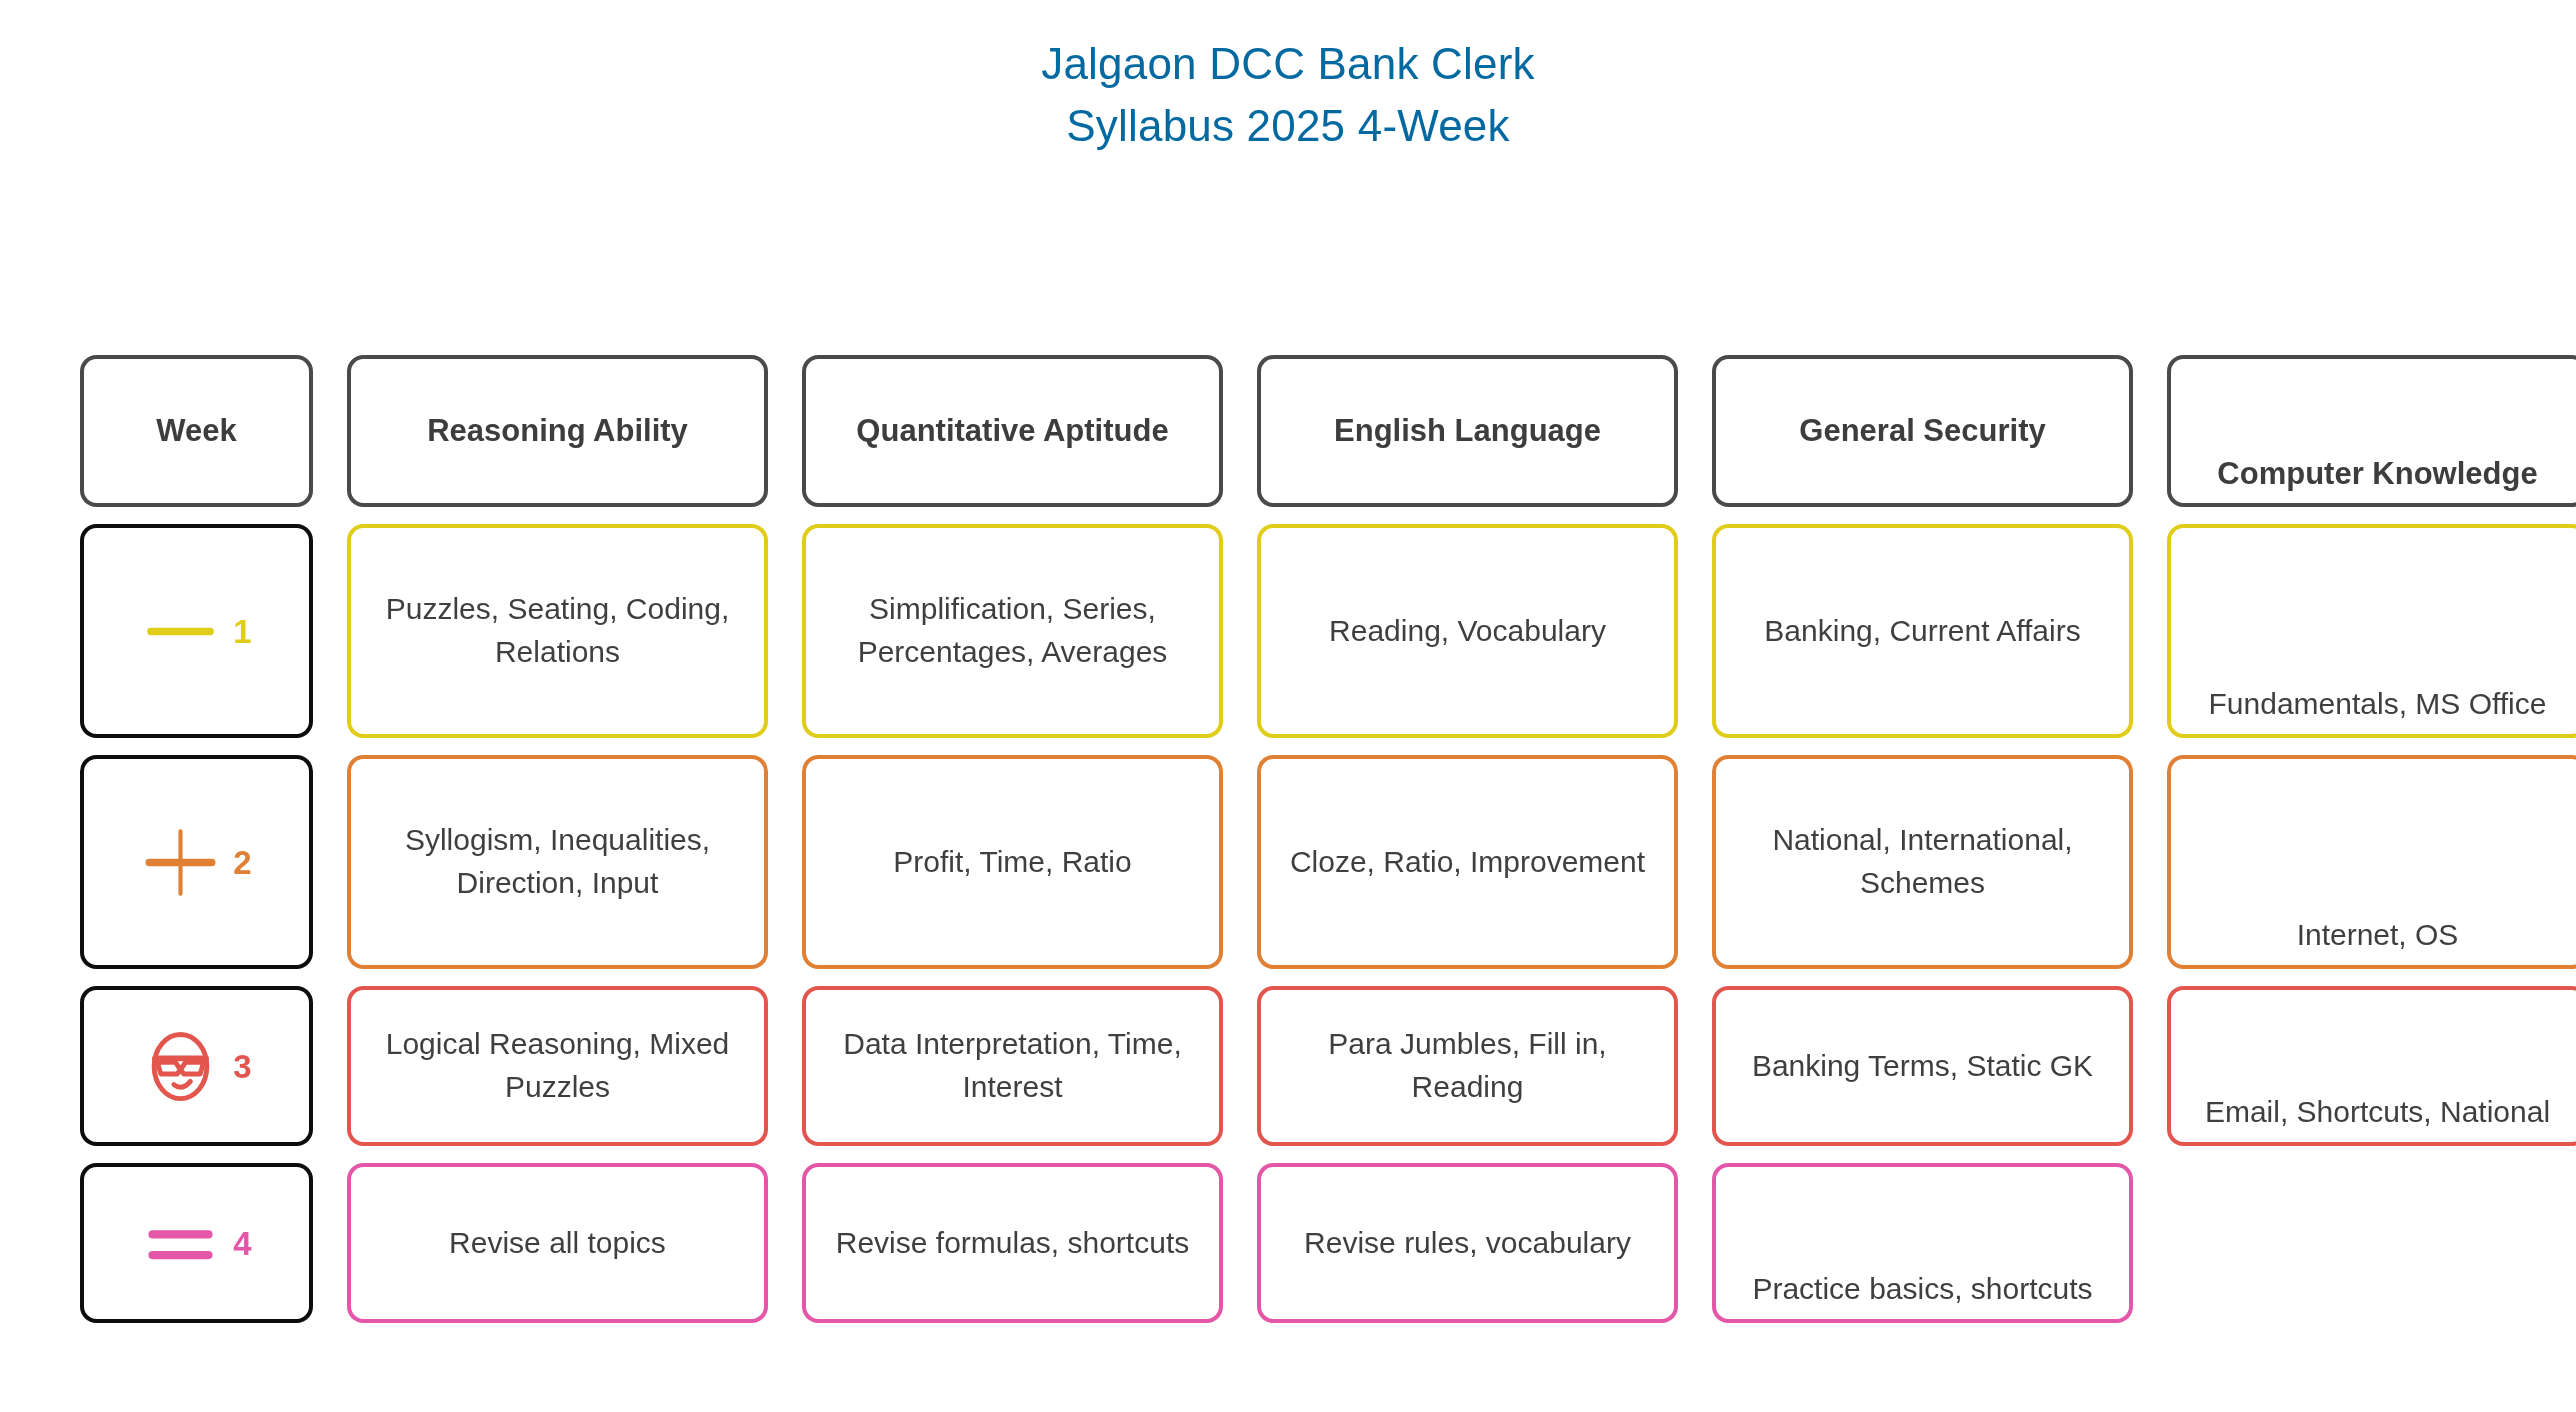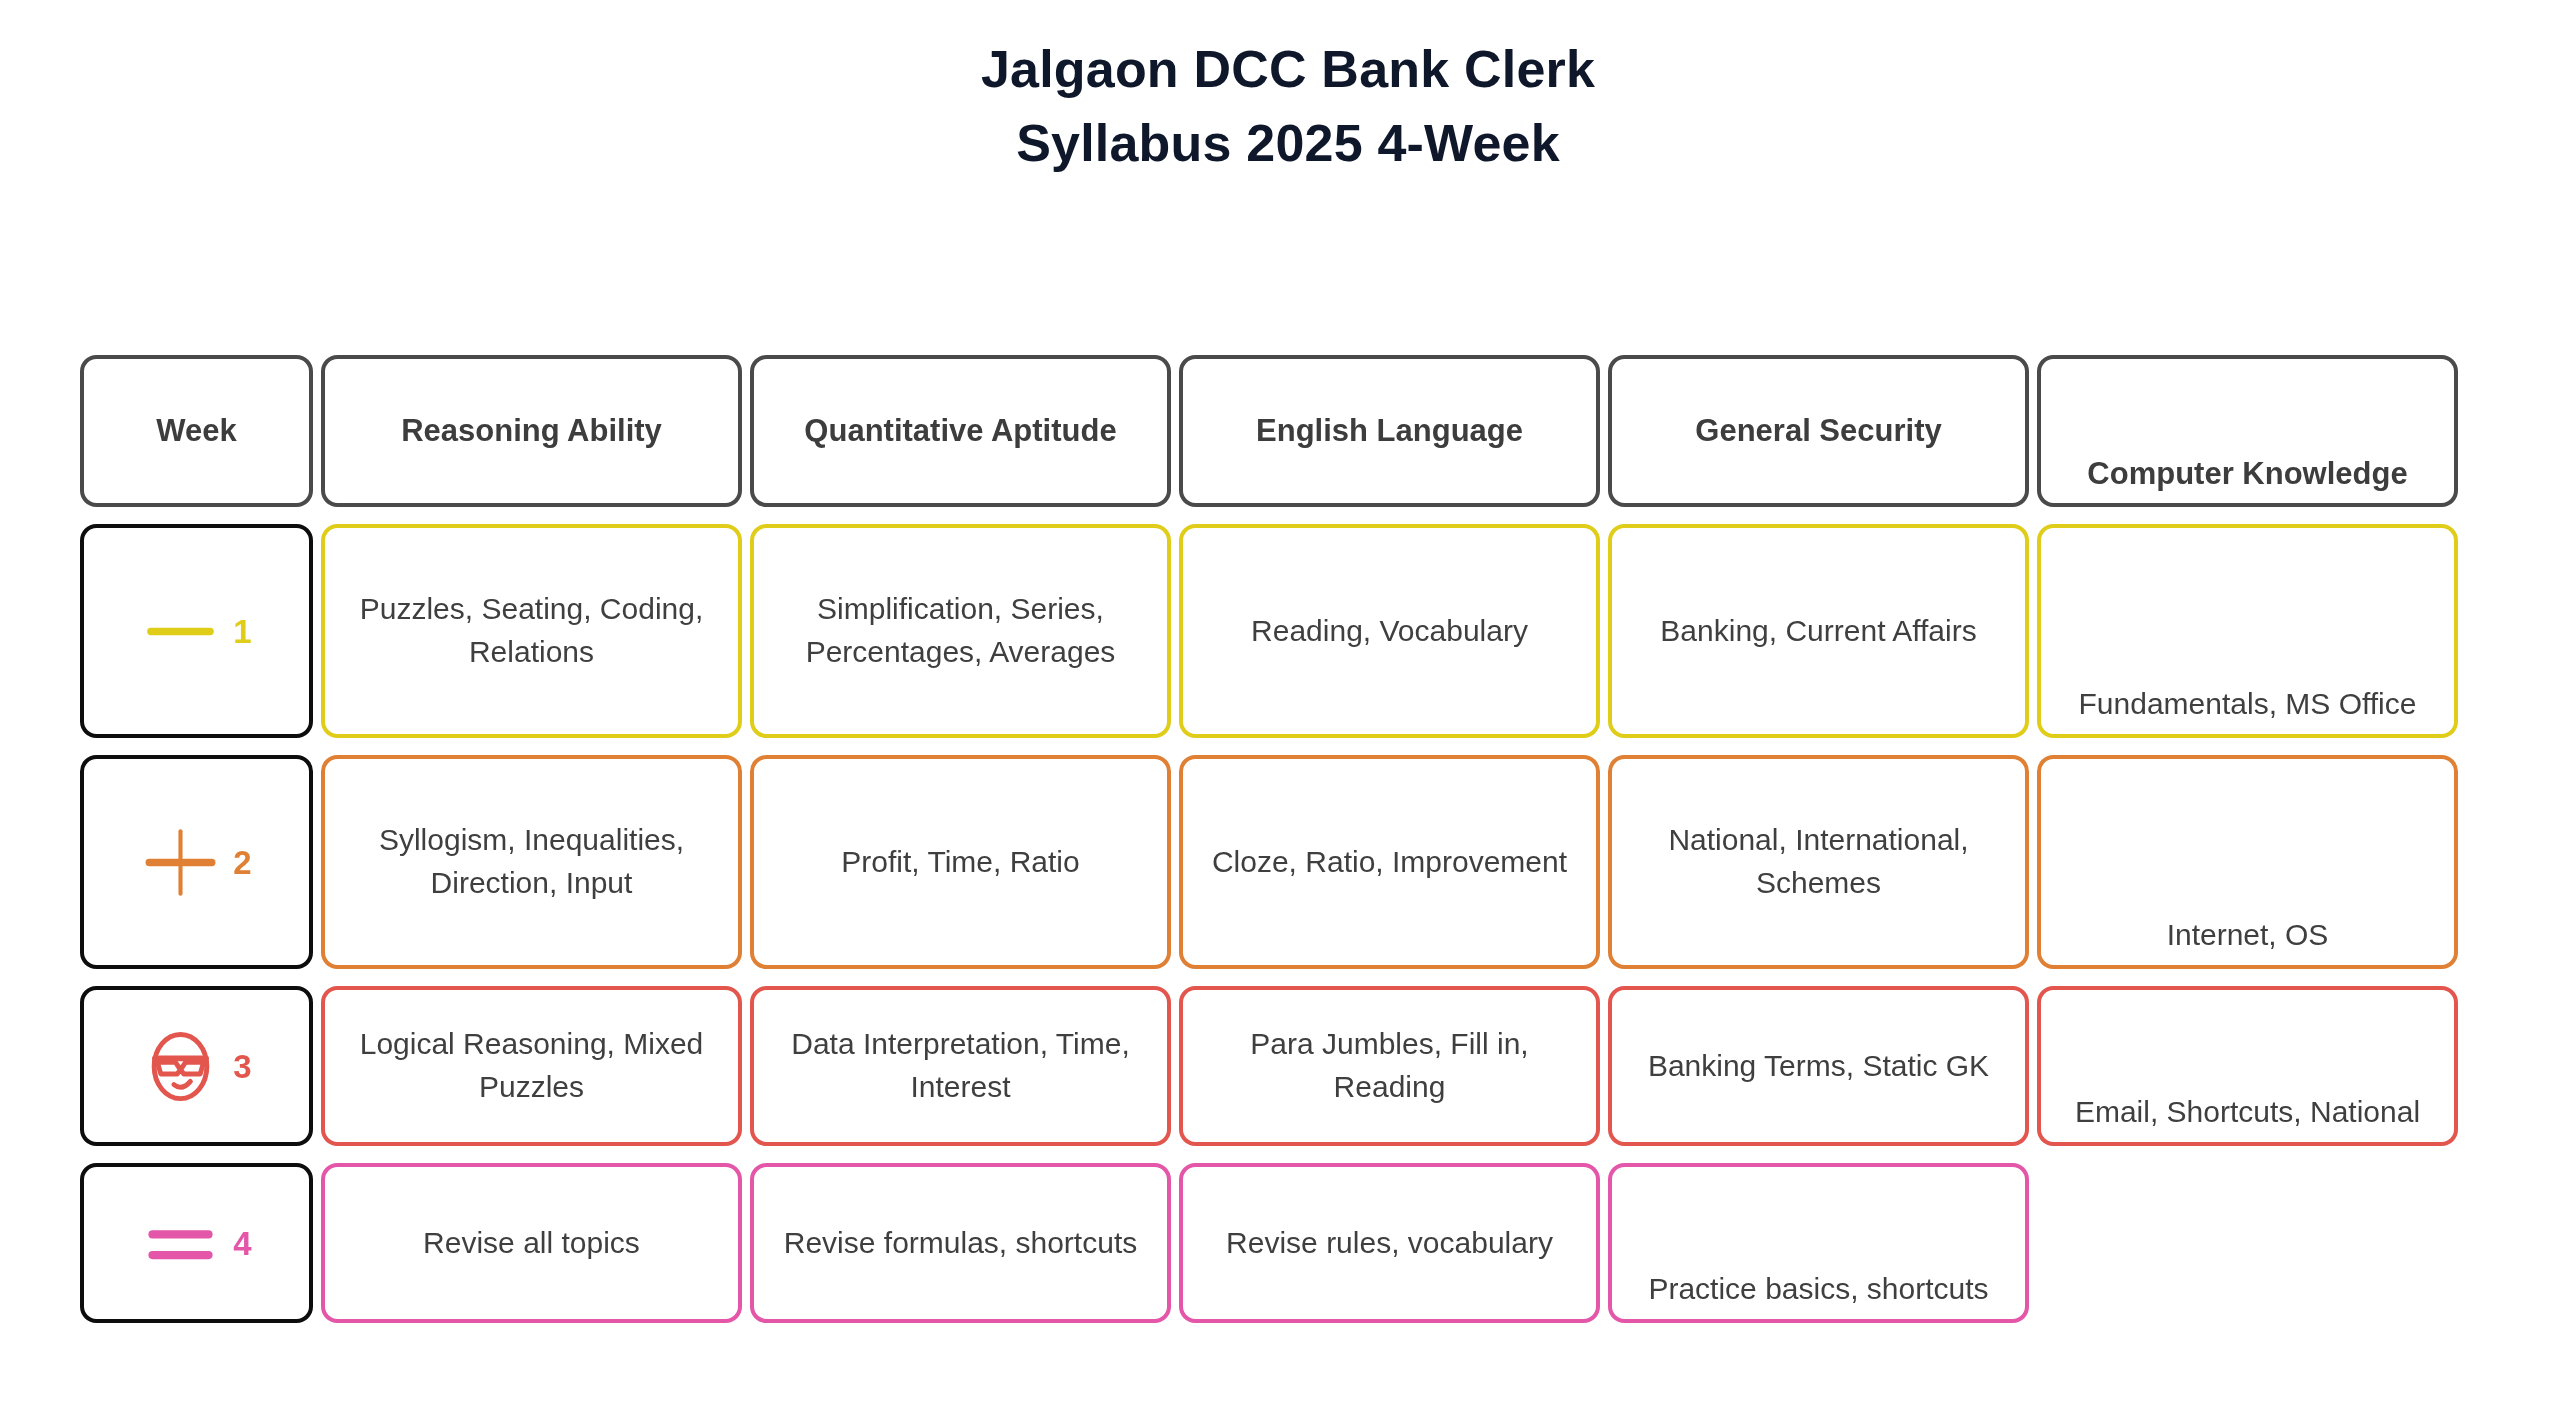--- a/index.html
+++ b/index.html
@@ -26,23 +26,23 @@
 
   
   .title-block {
     position: absolute;
     top: 33px;
     left: 0;
     width: 2576px;
     text-align: center;
   }
   .title-line {
-    font-size: 52px;
-    font-weight: bold;
-    color: #0f172a;
+    font-size: 44px;
+    font-weight: normal;
+    color: #0369a1;
     line-height: 1.42;
     letter-spacing: 0.2px;
     white-space: nowrap;
   }
 
   
   .grid {
     position: absolute;
     left: 80px;
     top: 355px;
@@ -57,21 +57,21 @@
 
   .cell {
     background: #ffffff;
     border: 4.1px solid #4a4a4a;
     border-radius: 16.4px;
     display: flex;
     align-items: center;
     justify-content: center;
     text-align: center;
     padding: 8.2px 13px;
-    margin-right: 8px;
+    margin-right: 34px;
   }
   .cell:last-child { margin-right: 0; align-items: flex-end; }
 
   
   .col-week   { width: 233px; flex: 0 0 233px; }
   .col-normal { width: 421px; flex: 0 0 421px; }
 
   
   .row-header .cell {
     height: 152px;

